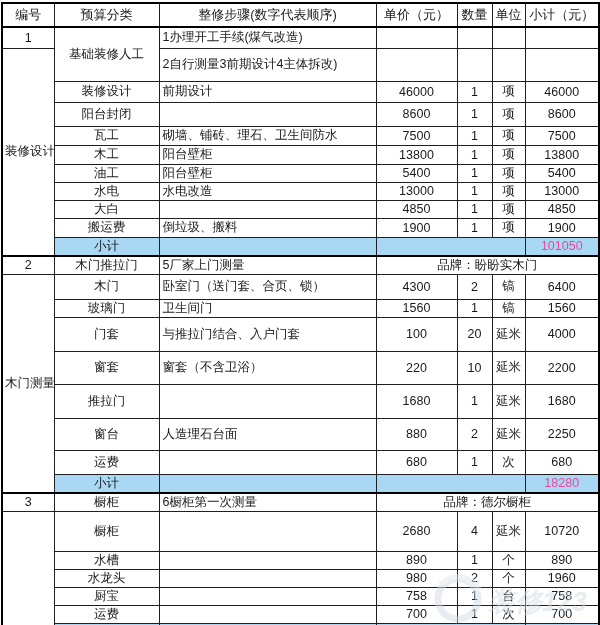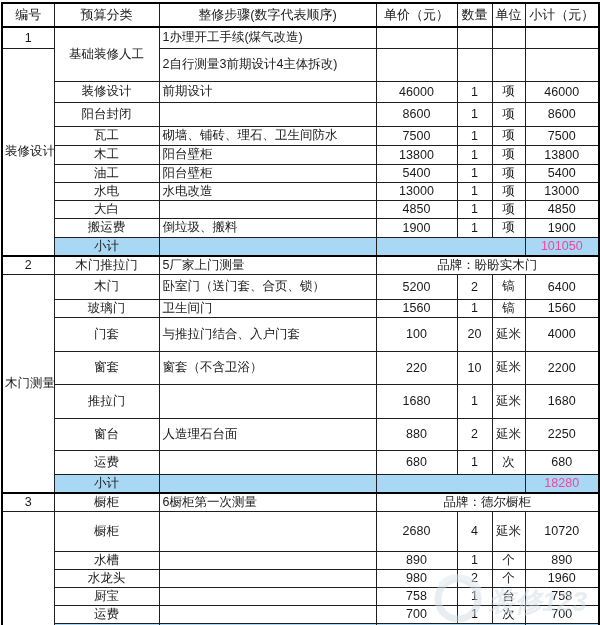--- a/index.html
+++ b/index.html
@@ -139,21 +139,21 @@
     <tr class="rh18 sec">
       <td class="c-no">2</td>
       <td class="c-cat">木门推拉门</td>
       <td class="c-step">5厂家上门测量</td>
       <td class="c-brand" colspan="4">品牌：盼盼实木门</td>
     </tr>
     <tr class="rh25">
       <td class="c-no" rowspan="8">木门测量</td>
       <td class="c-cat">木门</td>
       <td class="c-step">卧室门（送门套、合页、锁）</td>
-      <td class="c-num">5200</td>
+      <td class="c-num">4300</td>
       <td class="c-num">2</td>
       <td class="c-unit">镐</td>
       <td class="c-num">6400</td>
     </tr>
     <tr class="rh17">
       <td class="c-cat">玻璃门</td>
       <td class="c-step">卫生间门</td>
       <td class="c-num">1560</td>
       <td class="c-num">1</td>
       <td class="c-unit">镐</td>

